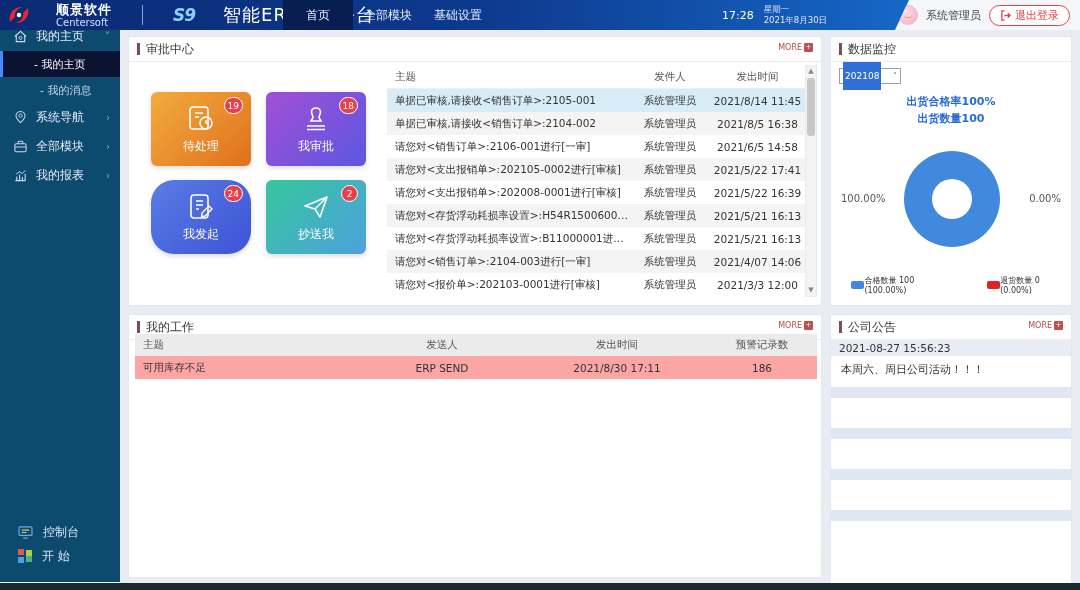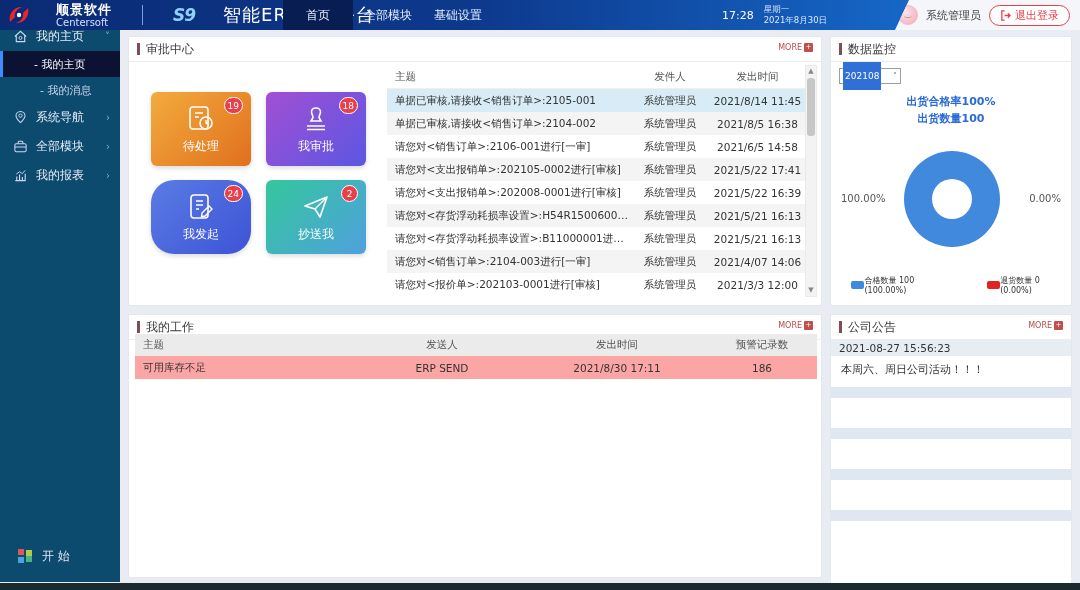--- a/index.html
+++ b/index.html
@@ -198,20 +198,28 @@
     <svg class="sicon" viewBox="0 0 16 16">
         <path d="M2.5 13.5 H13.5 M4 13 V9 M7 13 V7 M10 13 V9.5 M13 13 V6" stroke="#cdd6f4" stroke-width="1.2" fill="none"></path>
         <path d="M3.5 6.5 L7 4 L10 6 L13 2.5" fill="none" stroke="#cdd6f4" stroke-width="1"></path>
       </svg>
     <span>我的报表</span>
     <span class="chev">›</span>
   </div>
 
   <div id="side-footer">
     <div class="foot-item">
+      <svg width="15" height="13" viewBox="0 0 16 14">
+          <rect x="1" y="1" width="14" height="9" rx="1" fill="none" stroke="#6fa8e8" stroke-width="1.3"></rect>
+          <path d="M4 4.5 H12 M4 7 H9" stroke="#e8c84a" stroke-width="1.2"></path>
+          <path d="M5.5 13 H10.5" stroke="#6fa8e8" stroke-width="1.3"></path>
+        </svg>
+      <span>控制台</span>
+    </div>
+    <div class="foot-item">
       <span class="start-squares">
           <i></i>
           <i></i>
           <i></i>
           <i></i>
         </span>
       <span>开 始</span>
     </div>
   </div>
 </div>

